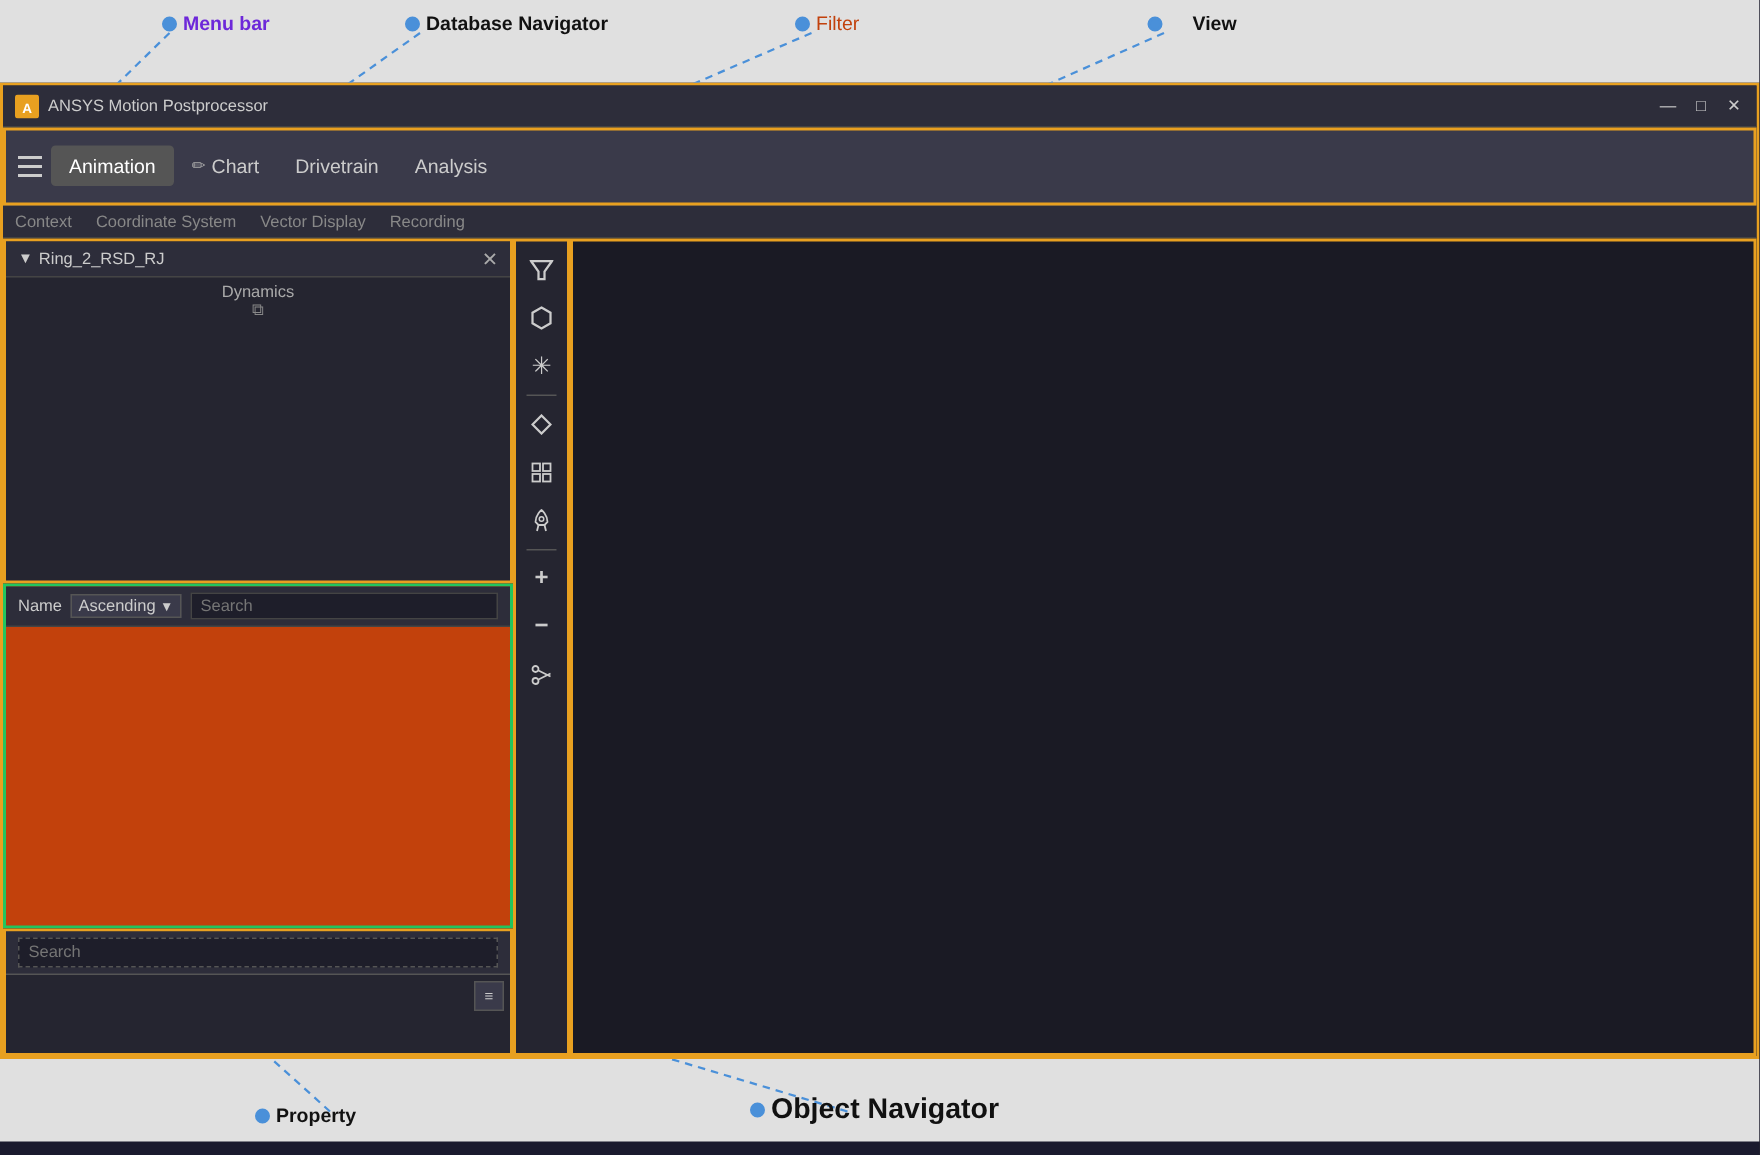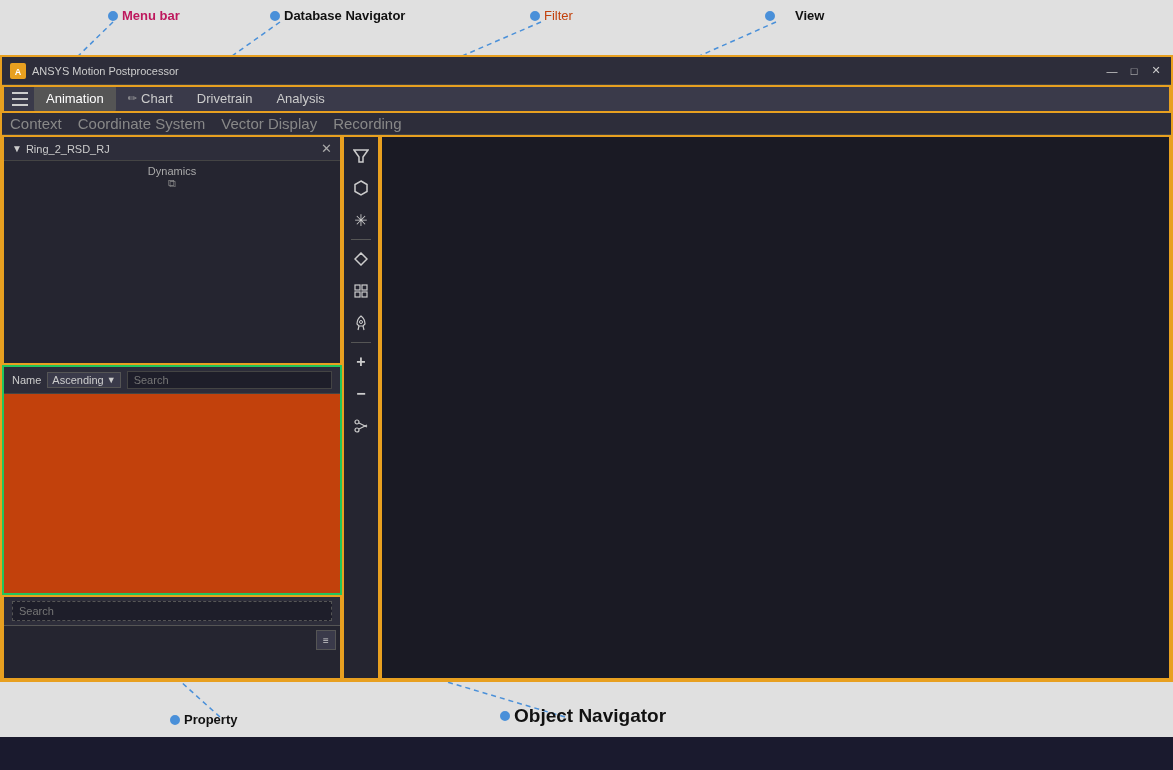--- a/index.html
+++ b/index.html
@@ -43,21 +43,21 @@
       cursor: pointer;
       font-size: 11px;
       display: flex;
       align-items: center;
       justify-content: center;
     }
 
     
     .menu-bar {
       background: #3a3a4a;
-      height: 28px;
+      height: 52px;
       display: flex;
       align-items: center;
       padding: 0 4px;
       border-bottom: 1px solid #555;
       outline: 2px solid #e8a020;
       outline-offset: -2px;
       position: relative;
       z-index: 10;
     }
     .menu-hamburger {
@@ -99,21 +99,21 @@
     .sub-menu-bar {
       background: #2d2d3a;
       height: 22px;
       display: flex;
       align-items: center;
       padding: 0 8px;
       gap: 16px;
       border-bottom: 1px solid #444;
     }
     .sub-menu-item {
-      font-size: 15px;
+      font-size: 11px;
       color: #888;
       cursor: pointer;
     }
 
     
     .left-panel {
       width: 340px;
       display: flex;
       flex-direction: column;
       flex-shrink: 0;
@@ -284,21 +284,21 @@
       background: #1a1a24;
       position: relative;
     }
   </style>
 </head>
 <body>
 
 <div style="height:55px; background:#e0e0e0; position:relative; overflow:hidden;">
   <div style="position:absolute; top:8px; left:108px; display:flex; align-items:center; gap:4px;">
     <div style="width:10px;height:10px;border-radius:50%;background:#4a90d9;border:2px solid #4a90d9;"></div>
-    <span style="font-size:13px;font-weight:bold;color:#be185d;">Menu bar</span>
+    <span style="font-size:13px;font-weight:bold;color:#6d28d9;">Menu bar</span>
   </div>
   <div style="position:absolute; top:8px; left:270px; display:flex; align-items:center; gap:4px;">
     <div style="width:10px;height:10px;border-radius:50%;background:#4a90d9;border:2px solid #4a90d9;"></div>
     <span style="font-size:13px;font-weight:bold;color:#111;">Database Navigator</span>
   </div>
   <div style="position:absolute; top:8px; left:530px; display:flex; align-items:center; gap:4px;">
     <div style="width:10px;height:10px;border-radius:50%;background:#4a90d9;border:2px solid #4a90d9;"></div>
     <span style="font-size:13px;font-weight:normal;color:#c2410c;">Filter</span>
   </div>
   <div style="position:absolute; top:8px; left:765px; display:flex; align-items:center; gap:20px;">

